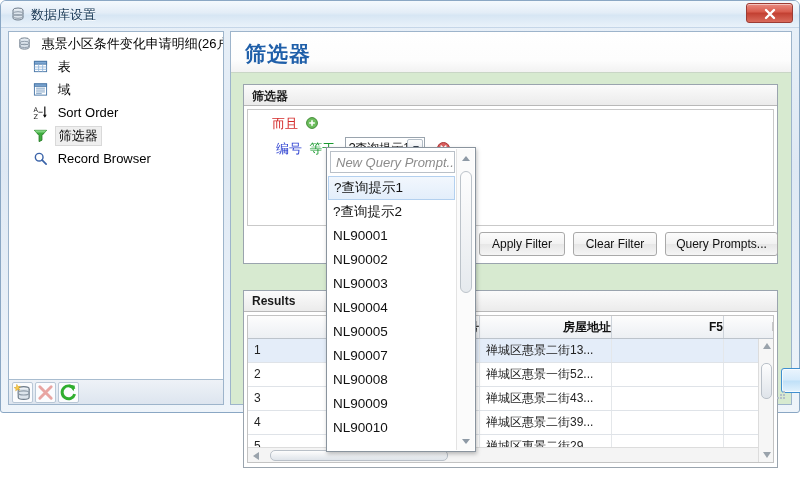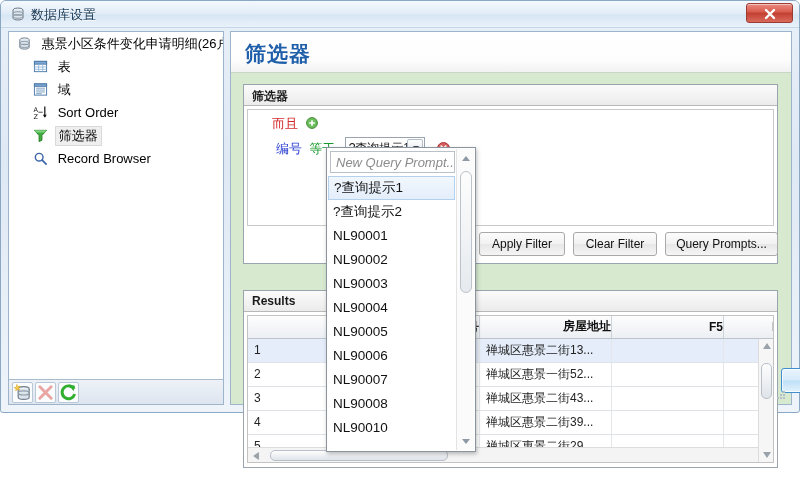--- a/index.html
+++ b/index.html
@@ -429,21 +429,21 @@
             <span>Query Prompts...</span>
           </div>
         </div>
       </div>
 
       <div id="results-box">
         <div id="results-header">Results</div>
         <div id="grid">
           <div id="grid-head">
             <div class="gh" style="left:0; width:232px;">序号</div>
-            <div class="gh" style="left:232px; width:132px;font-family:Liberation Mono, monospace;">房屋地址</div>
+            <div class="gh" style="left:232px; width:132px;">房屋地址</div>
             <div class="gh" style="left:364px; width:112px;">F5</div>
             <div class="gh" style="left:476px; width:63px;">F6</div>
           </div>
           <div id="grid-rows">
             <div class="grow sel" style="top:0px;">
               <div class="gc" style="left:0; width:232px;">1</div>
               <div class="gc" style="left:232px; width:132px;">禅城区惠景二街13...</div>
               <div class="gc" style="left:364px; width:112px;"></div>
               <div class="gc" style="left:476px; width:63px;"></div>
             </div>
@@ -514,23 +514,23 @@
   <div id="dropdown">
     <div id="dd-newitem">New Query Prompt...</div>
     <div id="dd-list">
       <div class="dd-item sel">?查询提示1</div>
       <div class="dd-item">?查询提示2</div>
       <div class="dd-item">NL90001</div>
       <div class="dd-item">NL90002</div>
       <div class="dd-item">NL90003</div>
       <div class="dd-item">NL90004</div>
       <div class="dd-item">NL90005</div>
-      <div class="dd-item">NL90006</div>
       <div class="dd-item">NL90007</div>
       <div class="dd-item">NL90008</div>
+      <div class="dd-item">NL90009</div>
       <div class="dd-item">NL90010</div>
 
     </div>
     <div id="dd-sb">
       <div id="dd-sb-up"></div>
       <div id="dd-sb-thumb"></div>
       <div id="dd-sb-down"></div>
     </div>
   </div>
 

